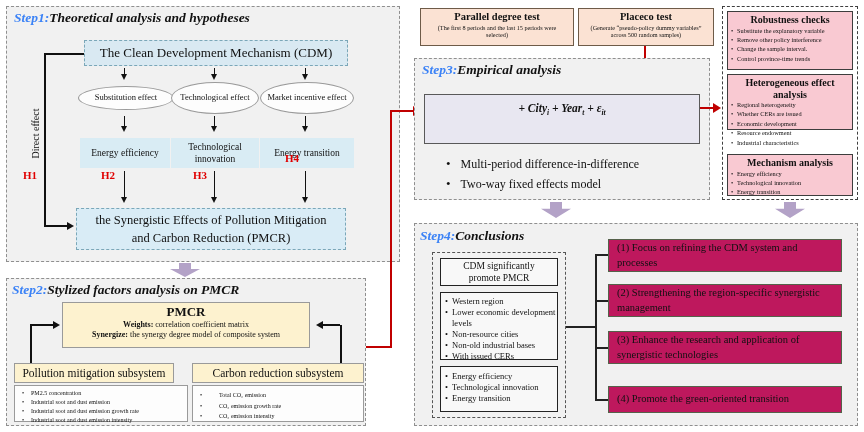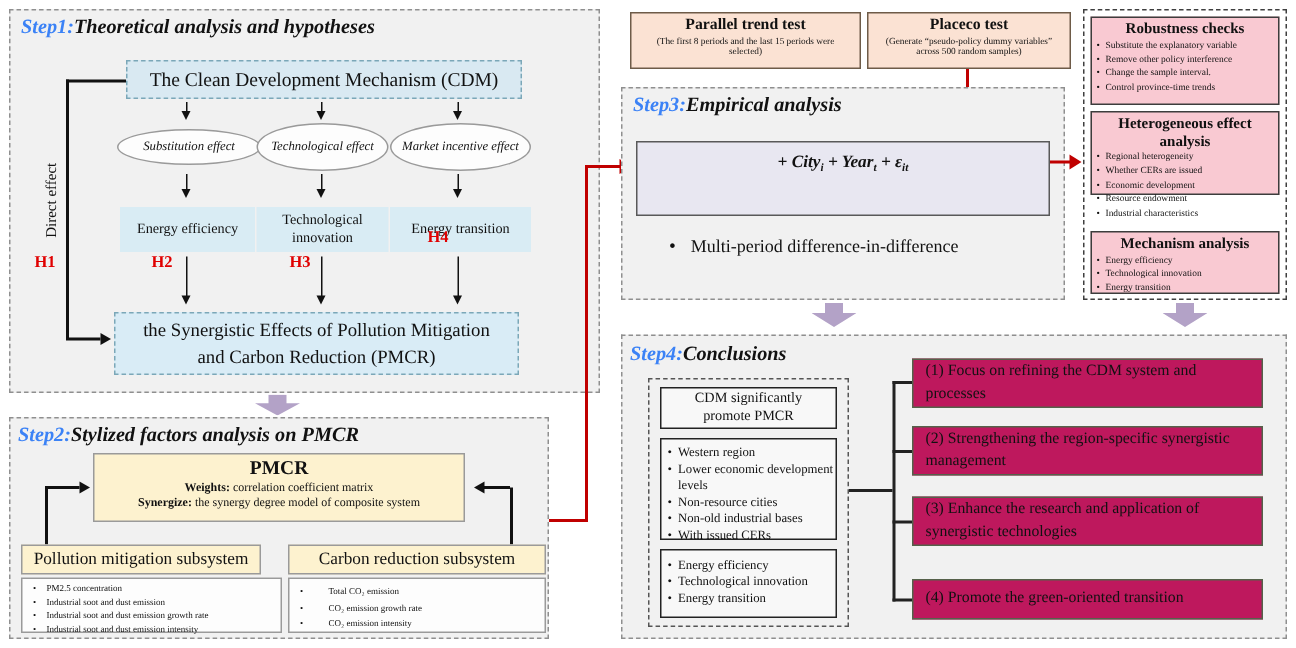--- a/index.html
+++ b/index.html
@@ -6,21 +6,21 @@
   .canvas{position:relative;width:864px;height:432px;background:#ffffff;
           font-family:"Liberation Serif",serif;color:#111;overflow:hidden;
           outline:1px dotted #c9c9c9;}
   
   .panel{position:absolute;background:#f1f1f1;border:1px dashed #8f8f8f;box-sizing:border-box;}
   .ptitle{position:absolute;font-weight:bold;font-style:italic;font-size:13.5px;white-space:nowrap;}
   .ptitle .red{color:#3b82f6;}
   
   .abs{position:absolute;box-sizing:border-box;}
   .cdm{background:#d9e9f2;border:1px dashed #7ba7b8;font-size:13px;display:flex;align-items:center;justify-content:center;text-align:center;}
-  .ellipse{background:#fdfdfd;border:1px solid #9a9a9a;border-radius:50%;font-size:8.5px;line-height:1.15;display:flex;align-items:center;justify-content:center;text-align:center;font-style:italic;}
+  .ellipse{background:#fdfdfd;border:1px solid #9a9a9a;border-radius:50%;font-size:8.5px;line-height:1.15;display:flex;align-items:center;justify-content:center;text-align:center;}
   .chan{background:#d9ecf4;font-size:9.5px;line-height:1.3;display:flex;align-items:center;justify-content:center;text-align:center;}
   .syn{background:#d9ecf6;border:1px dashed #7ba7b8;font-size:12.5px;line-height:1.45;display:flex;align-items:center;justify-content:center;text-align:center;}
   .hlab{position:absolute;color:#e00000;font-weight:bold;font-size:11px;text-align:center;}
   .rotlab{position:absolute;font-size:10px;text-align:center;transform:rotate(-90deg);}
   
   .hl{position:absolute;background:#111;height:1.5px;}
   .vl{position:absolute;background:#111;width:1.5px;}
   .rl{background:#c00000;}
   .varr{position:absolute;width:0;border-left:1.6px solid #111;}
   .varr::after{content:"";position:absolute;bottom:-6px;left:-4.1px;width:0;height:0;
@@ -145,39 +145,40 @@
       <li style="padding-left:26px;line-height:1.75">CO₂ emission intensity</li>
     </ul>
   </div>
 
   <div class="hl rl" style="left:366px;top:346px;width:26px;height:2px"></div>
   <div class="vl rl" style="left:390px;top:110px;height:238px;width:2px"></div>
   <div class="hl rl" style="left:392px;top:110px;width:22px;height:2px"></div>
   <div class="rhr" style="left:413px;top:106px"></div>
 
   <div class="abs test" style="left:420px;top:8px;width:154px;height:38px">
-    <div class="t">Parallel trend test</div>
+    <div class="t">Parallel degree test</div>
     <div class="s">(The first 8 periods and the last 15 periods were selected)</div>
   </div>
   <div class="abs test" style="left:578px;top:8px;width:136px;height:38px">
     <div class="t">Placeco test</div>
     <div class="s">(Generate “pseudo-policy dummy variables” across 500 random samples)</div>
   </div>
 
   <div class="vl rl" style="left:644px;top:46px;height:42px;width:2px"></div>
   <div class="rhd" style="left:640px;top:87px"></div>
 
   <div class="panel" style="left:414px;top:58px;width:296px;height:142px"></div>
   <div class="ptitle" style="left:422px;top:62px"><span class="red">Step3:</span><span>Empirical analysis</span></div>
 
   <div class="abs formula" style="left:424px;top:94px;width:276px;height:50px">
     <div class="fl"><i><b><span>+ City</span><sub>i</sub><span> + Year</span><sub>t</sub><span> + ε</span><sub>it</sub></b></i></div>
   </div>
 
   <div class="s3b" style="left:446px;top:156px"><span class="dot">•</span><span>Multi-period difference-in-difference</span></div>
+  <div class="s3b" style="left:446px;top:176px"><span class="dot">•</span><span>Two-way fixed effects model</span></div>
 
   <div class="hl rl" style="left:700px;top:107px;width:14px;height:2px"></div>
   <div class="rhr" style="left:713px;top:103px"></div>
 
   <div class="rpanel" style="left:722px;top:6px;width:136px;height:194px"></div>
 
   <div class="pinkbox" style="left:727px;top:11px;width:126px;height:59px">
     <div class="t">Robustness checks</div>
     <ul>
       <li>Substitute the explanatory variable</li>

